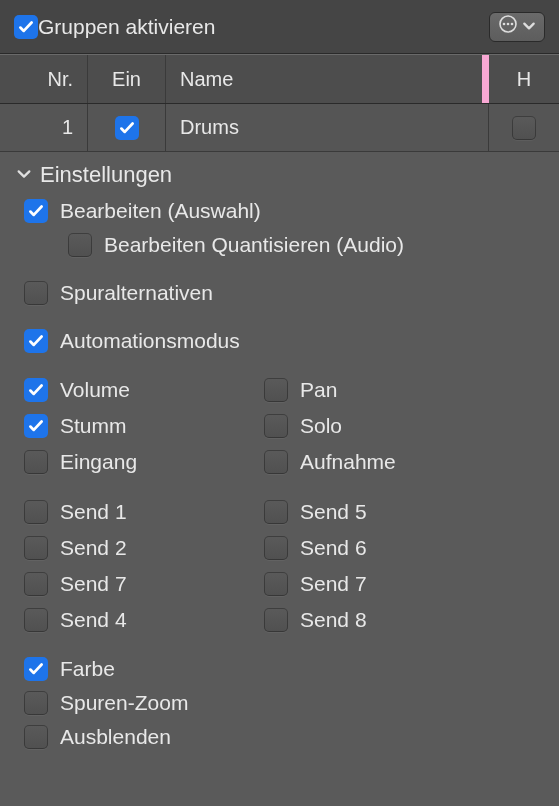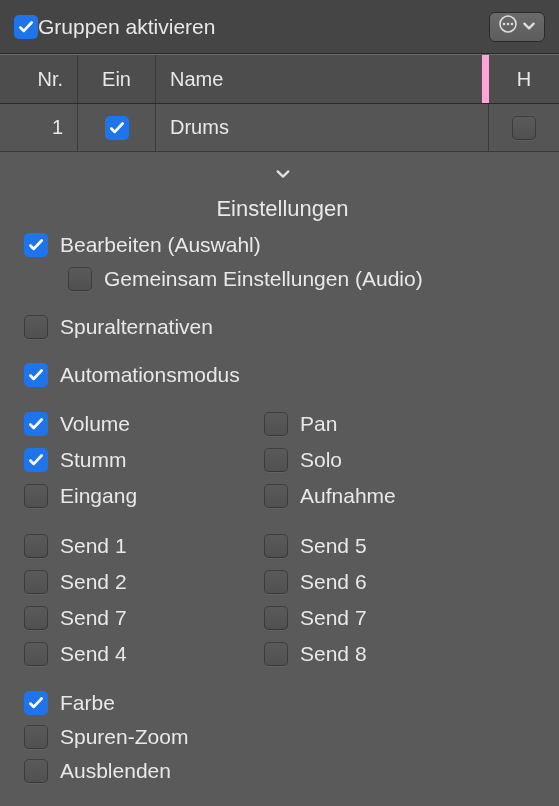--- a/index.html
+++ b/index.html
@@ -64,21 +64,21 @@
     }
     .table-header {
       display: flex;
       border-top: 1px solid #6a6a6a;
       border-bottom: 1px solid #2a2a2a;
       background: #4d4d4d;
       height: 50px;
       align-items: center;
     }
     .col-nr {
-      width: 78px;
+      width: 88px;
       text-align: right;
       padding-right: 14px;
       border-right: 1px solid #3a3a3a;
       height: 100%;
       display: flex;
       align-items: center;
       justify-content: flex-end;
     }
     .col-ein {
       width: 78px;
@@ -118,21 +118,20 @@
     .table-row .col-h { border-right: none; }
     .settings-section {
       padding: 6px 10px;
     }
     .section-header {
       display: flex;
       align-items: center;
       gap: 8px;
       padding: 4px 0 6px 6px;
       font-size: 22px;
-      flex-direction: column;
     }
     .chevron {
       cursor: pointer;
     }
     .setting-row {
       display: flex;
       align-items: center;
       gap: 12px;
       padding: 5px 0 5px 14px;
     }
@@ -223,21 +222,21 @@
   <div class="setting-row">
     <span class="checkbox checked">
         <svg viewBox="0 0 16 16">
           <path d="M3 8.5l3 3 7-7.5" stroke="#fff" stroke-width="2.4" fill="none" stroke-linecap="round" stroke-linejoin="round"></path>
         </svg>
       </span>
     <span class="label">Bearbeiten (Auswahl)</span>
   </div>
   <div class="setting-row indent">
     <span class="checkbox unchecked"></span>
-    <span class="label">Gemeinsam Einstellungen (Audio)</span>
+    <span class="label">Bearbeiten Quantisieren (Audio)</span>
   </div>
 
   <div class="spacer"></div>
 
   <div class="setting-row">
     <span class="checkbox unchecked"></span>
     <span class="label">Spuralternativen</span>
   </div>
 
   <div class="spacer"></div>

